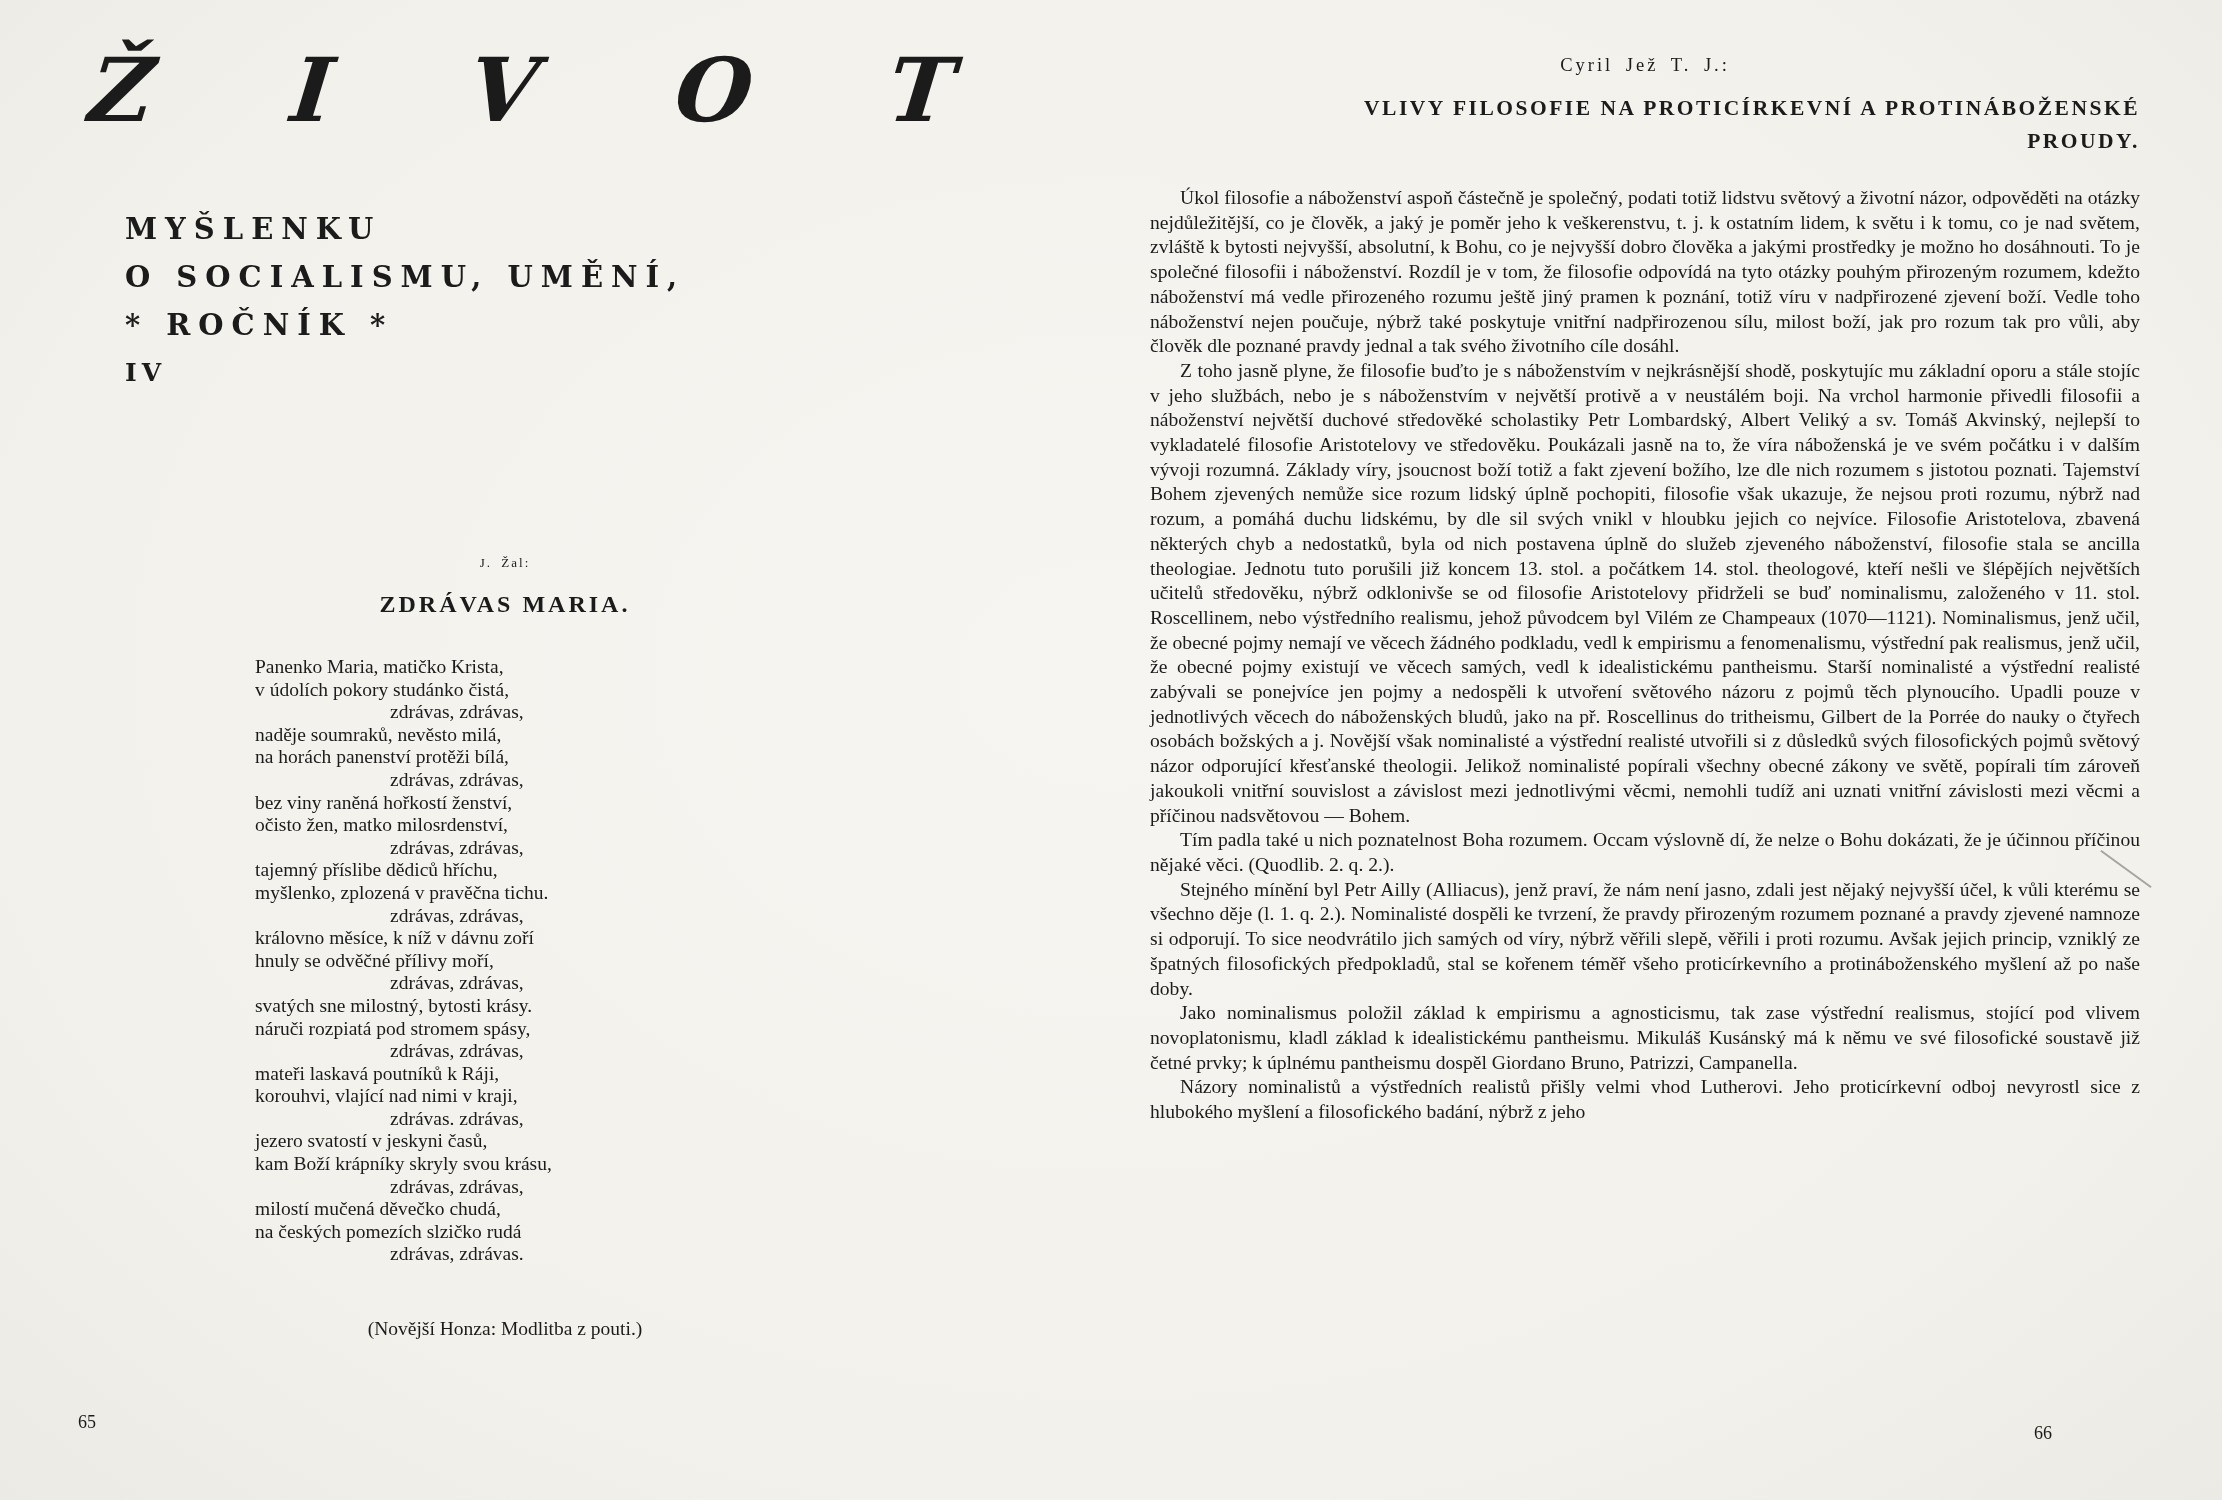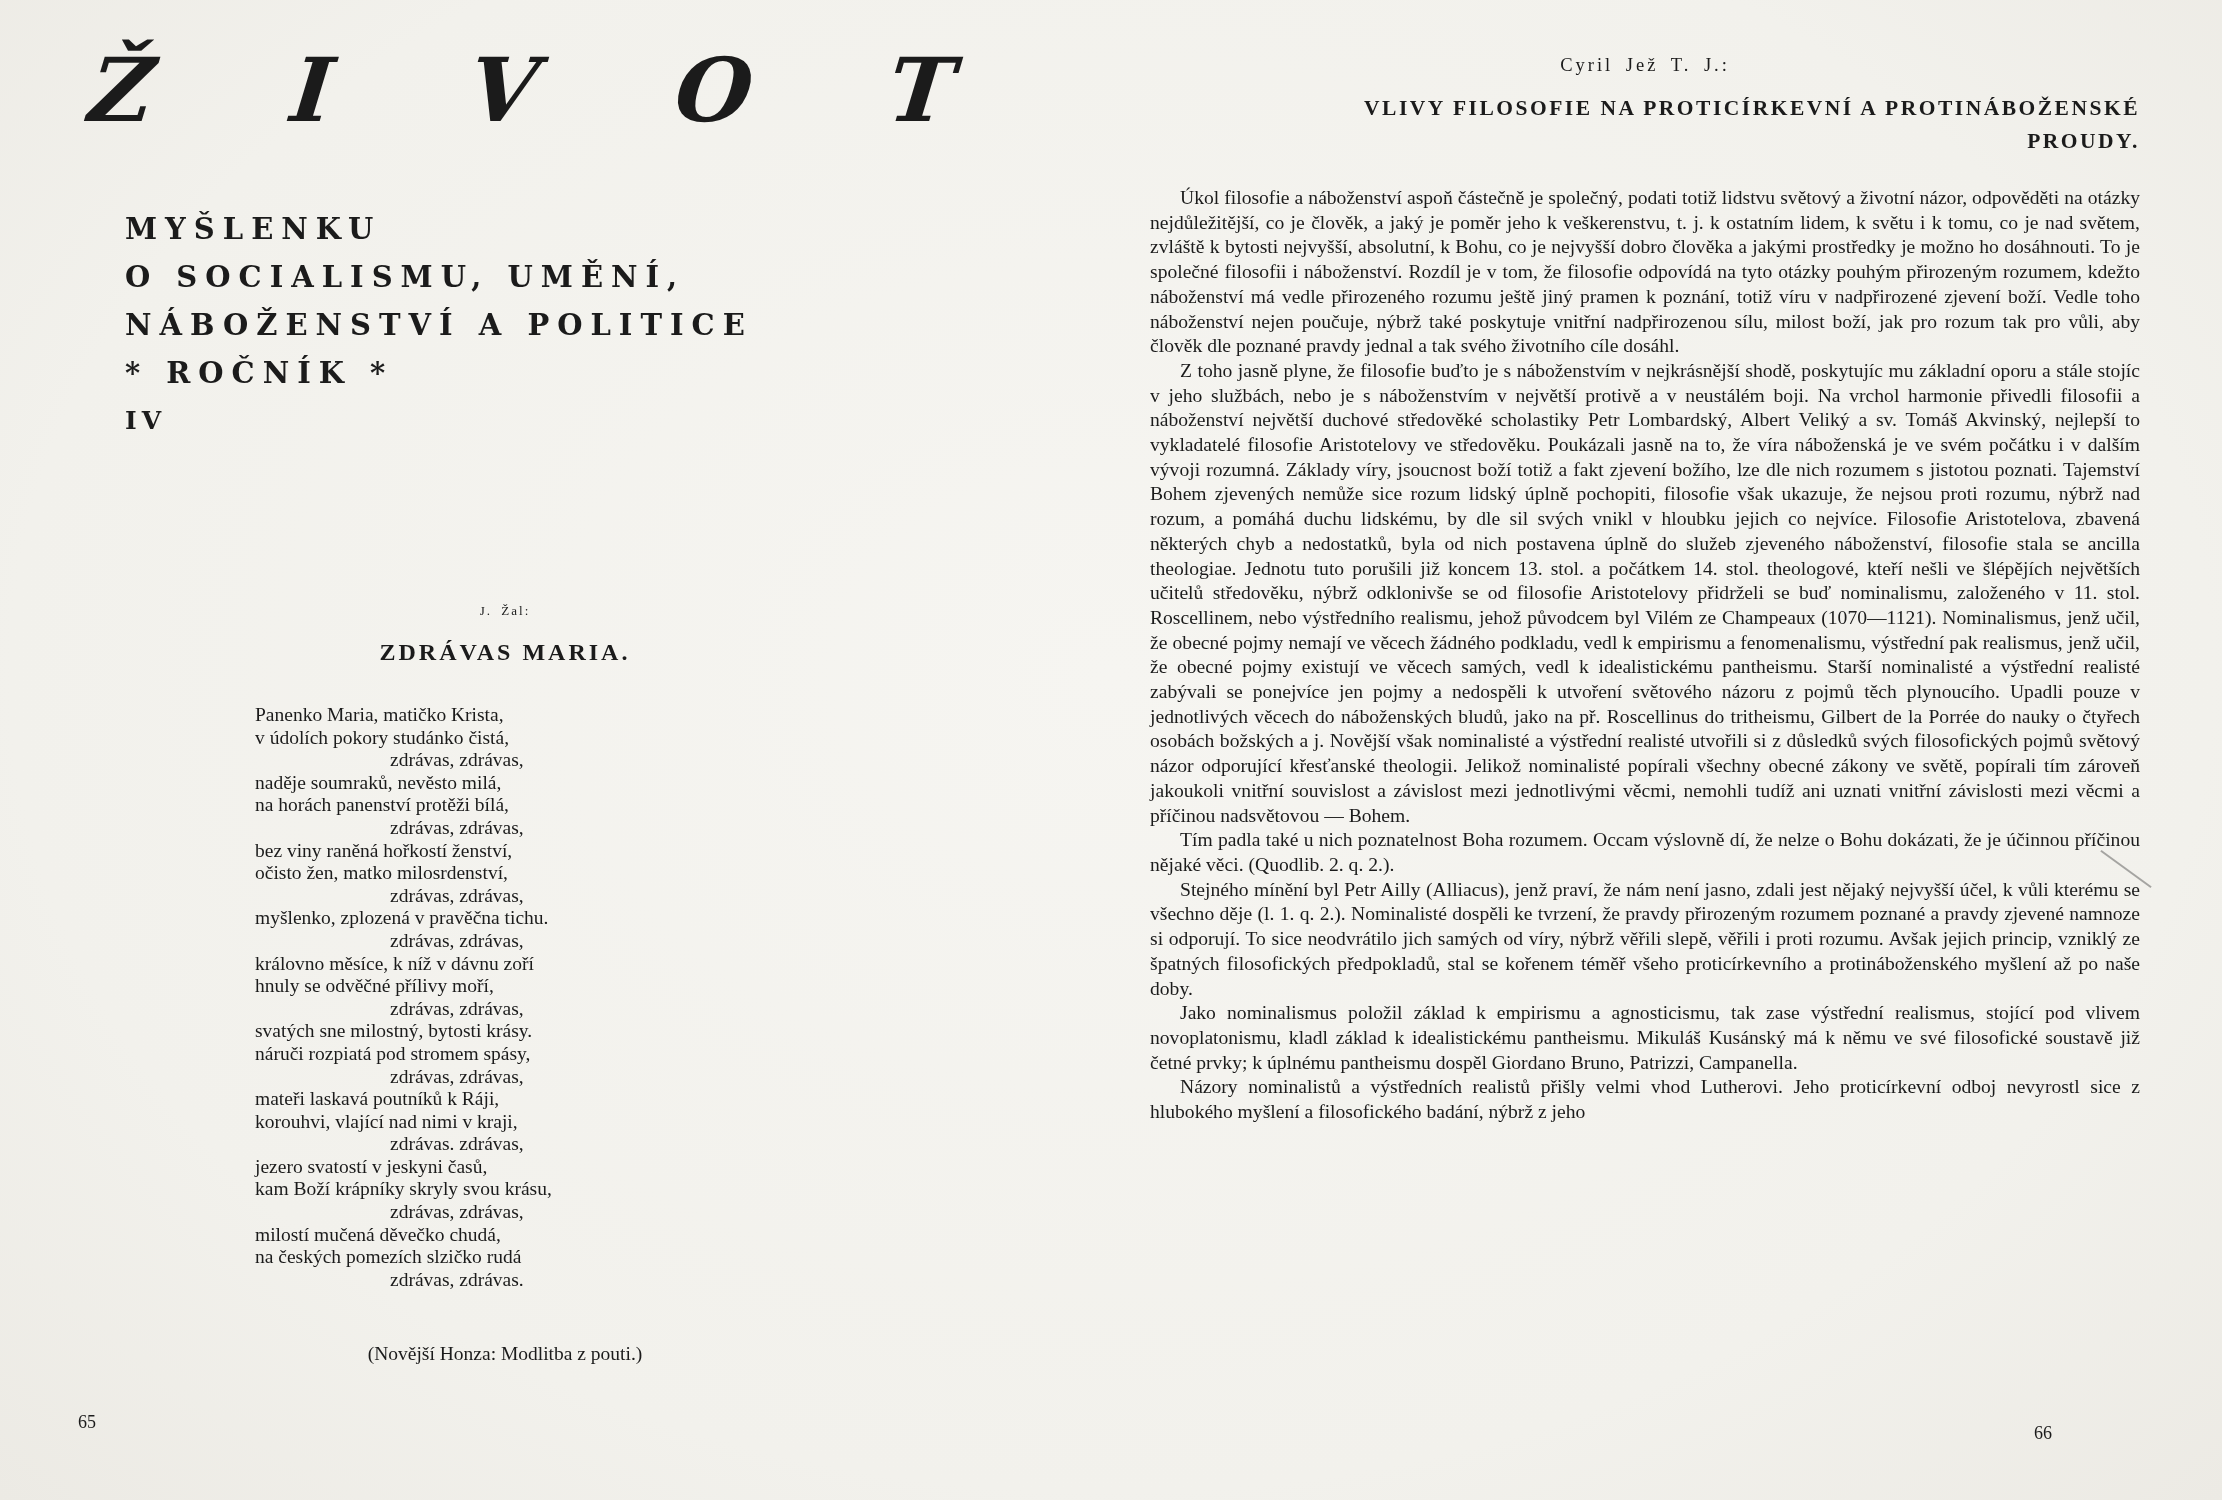--- a/index.html
+++ b/index.html
@@ -147,40 +147,40 @@
         <span class="masthead-letter">Ž</span>
         <span class="masthead-letter">I</span>
         <span class="masthead-letter">V</span>
         <span class="masthead-letter">O</span>
         <span class="masthead-letter">T</span>
       </div>
 
     <div class="deco-sub">
         <div class="deco-line">MYŠLENKU</div>
         <div class="deco-line">O SOCIALISMU, UMĚNÍ,</div>
-        <div class="deco-line">NÁBOŽENSTVÍ A POLITICE</div>
         <div class="deco-line">* ROČNÍK *</div>
         <div class="deco-line">IV</div>
       </div>
 
     <div class="poem-col">
       <div class="poem-author">J. Žal:</div>
 
       <h2 class="poem-title">ZDRÁVAS MARIA.</h2>
 
       <div class="poem">
           <div class="poem-line">Panenko Maria, matičko Krista,</div>
           <div class="poem-line">v údolích pokory studánko čistá,</div>
           <div class="poem-line indent">zdrávas, zdrávas,</div>
           <div class="poem-line">naděje soumraků, nevěsto milá,</div>
           <div class="poem-line">na horách panenství protěži bílá,</div>
           <div class="poem-line indent">zdrávas, zdrávas,</div>
           <div class="poem-line">bez viny raněná hořkostí ženství,</div>
           <div class="poem-line">očisto žen, matko milosrdenství,</div>
           <div class="poem-line indent">zdrávas, zdrávas,</div>
+          <div class="poem-line">tajemný příslibe dědiců hříchu,</div>
           <div class="poem-line">myšlenko, zplozená v pravěčna tichu.</div>
           <div class="poem-line indent">zdrávas, zdrávas,</div>
           <div class="poem-line">královno měsíce, k níž v dávnu zoří</div>
           <div class="poem-line">hnuly se odvěčné přílivy moří,</div>
           <div class="poem-line indent">zdrávas, zdrávas,</div>
           <div class="poem-line">svatých sne milostný, bytosti krásy.</div>
           <div class="poem-line">náruči rozpiatá pod stromem spásy,</div>
           <div class="poem-line indent">zdrávas, zdrávas,</div>
           <div class="poem-line">mateři laskavá poutníků k Ráji,</div>
           <div class="poem-line">korouhvi, vlající nad nimi v kraji,</div>

